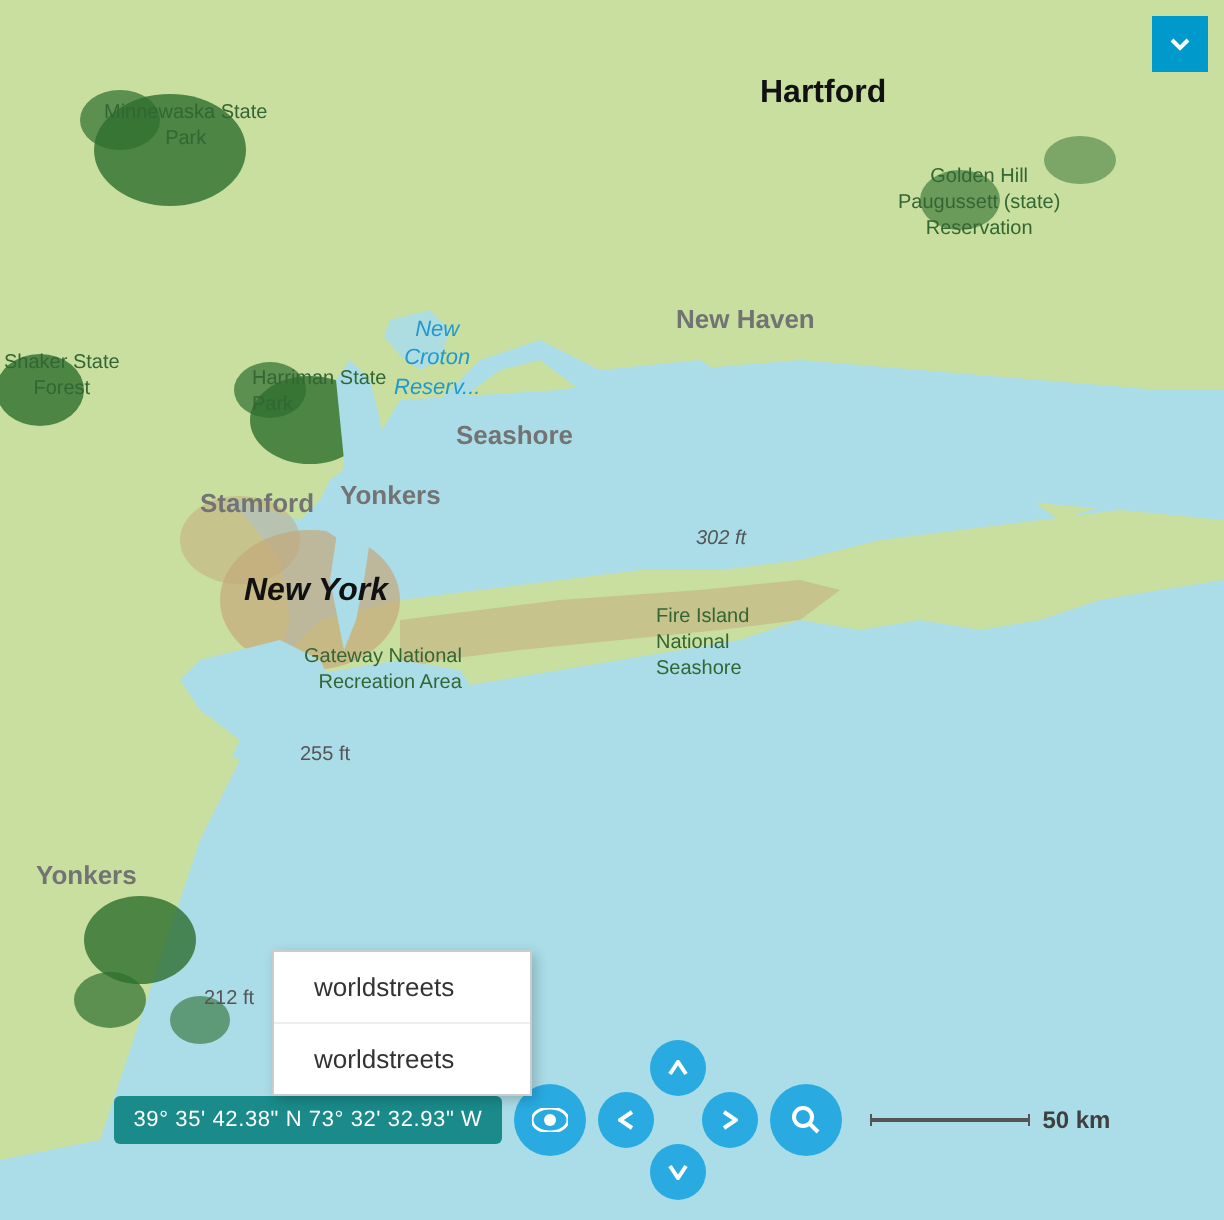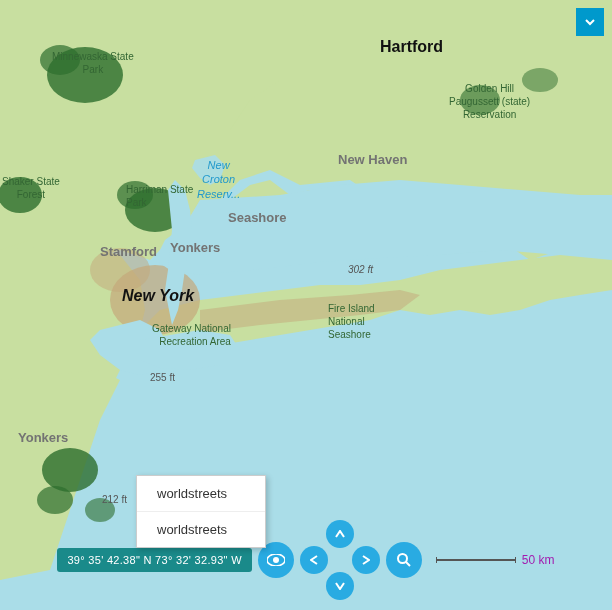--- a/index.html
+++ b/index.html
@@ -122,22 +122,22 @@
       width: 1px;
       height: 6px;
       background: #555;
       top: -2px;
     }
     #scale-line::before { left: 0; }
     #scale-line::after  { right: 0; }
 
     #scale-label {
       font-size: 12px;
-      color: #a21caf;
-      font-weight: normal;
+      color: #404040;
+      font-weight: bold;
     }
 
     
     #layer-switcher {
       position: absolute;
       bottom: 62px;
       left: 136px;
       background: white;
       border: 1px solid #ccc;
       z-index: 200;

